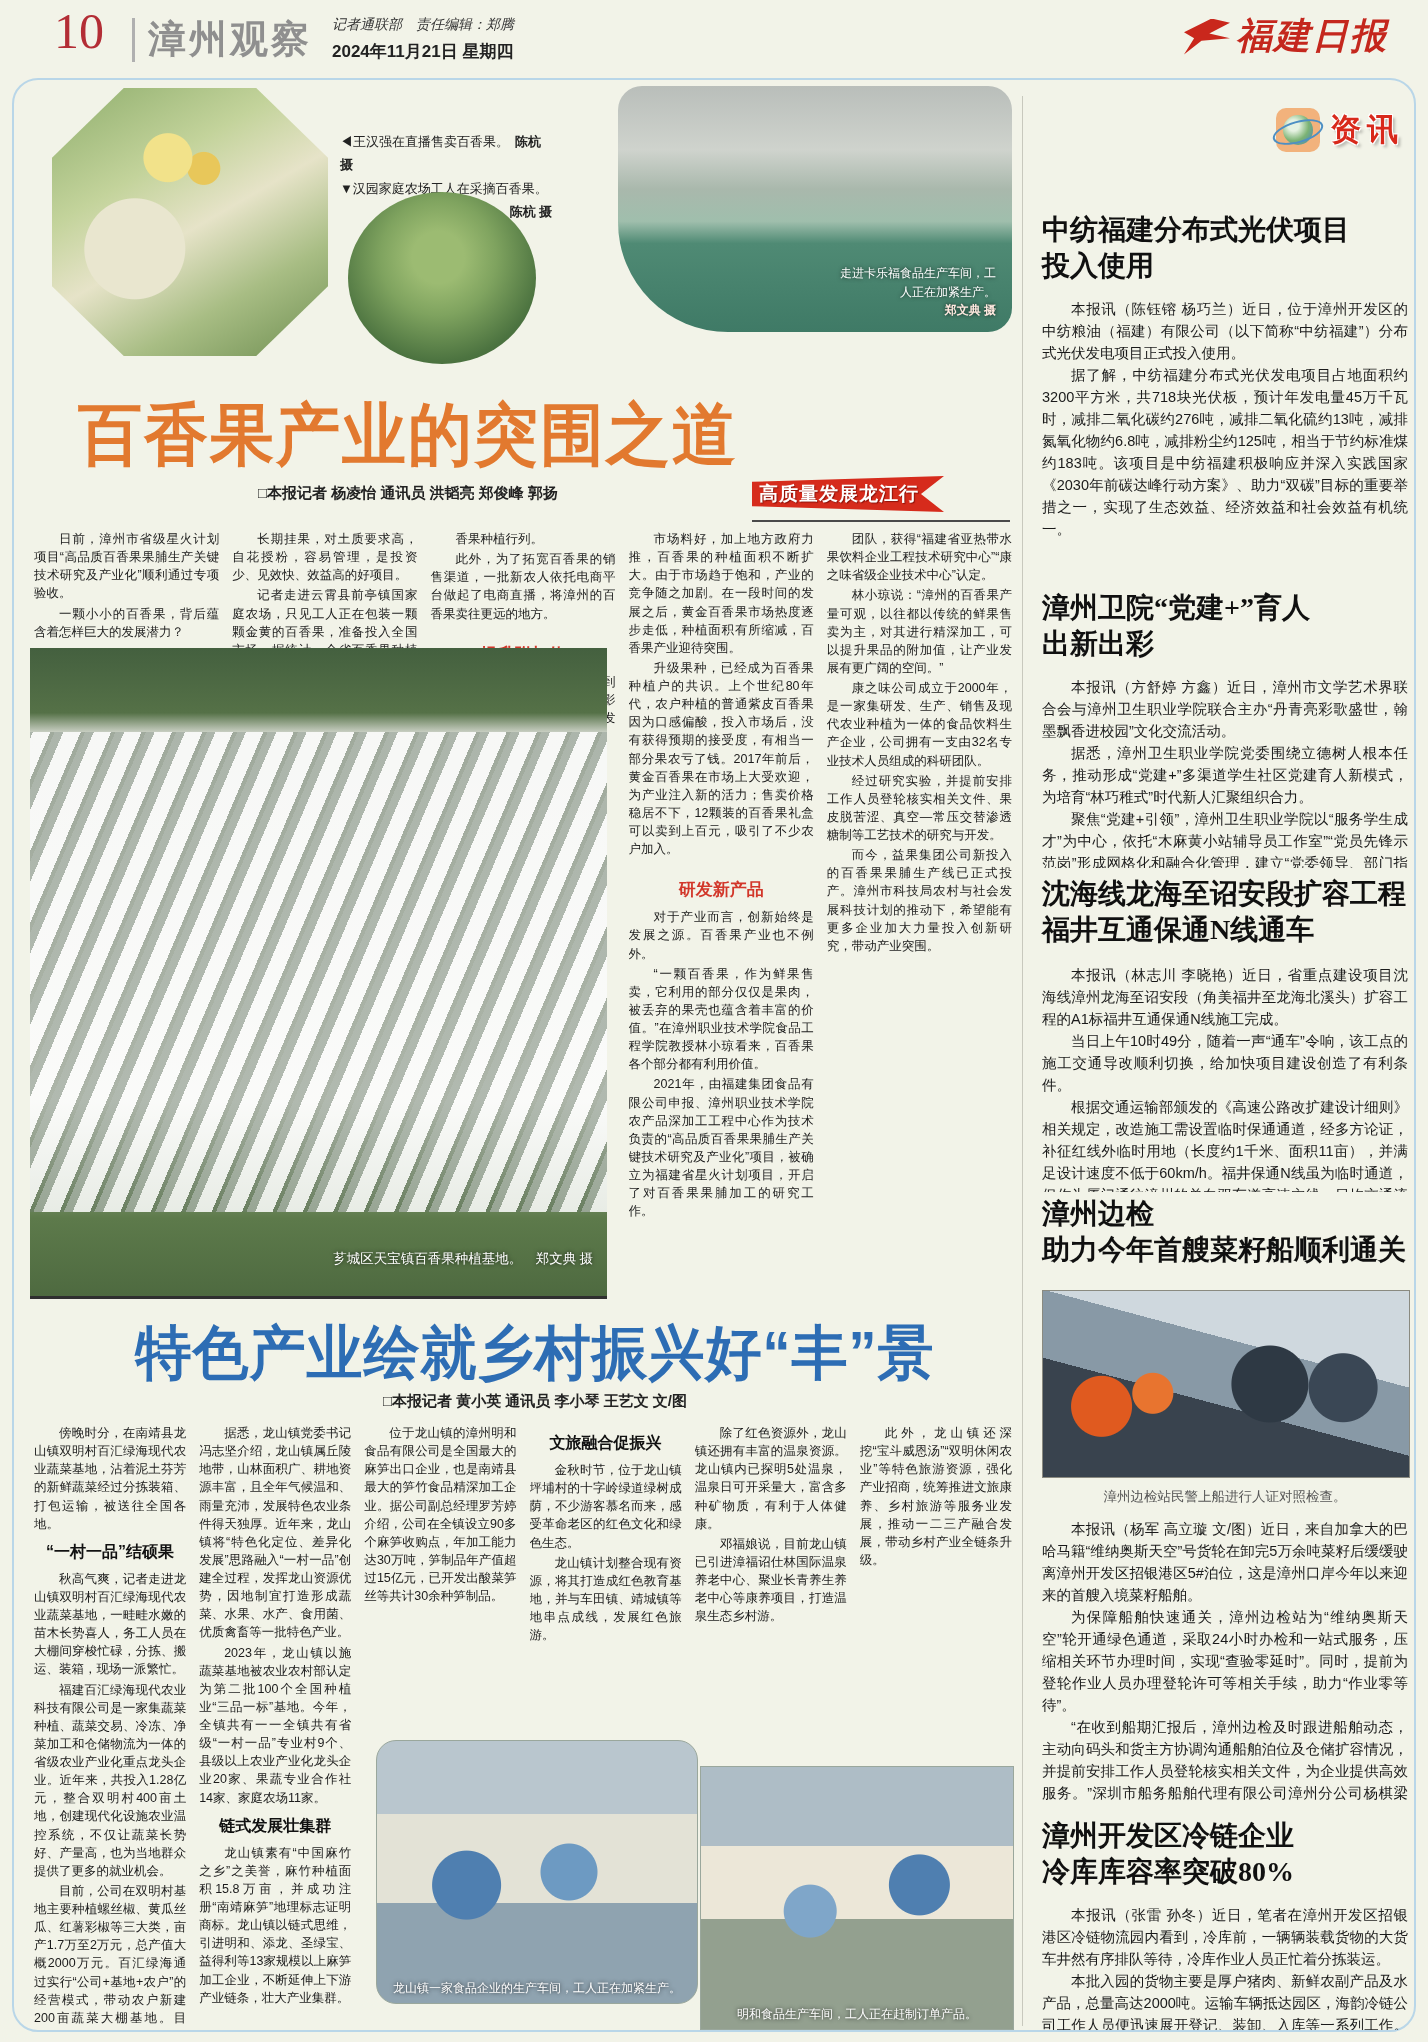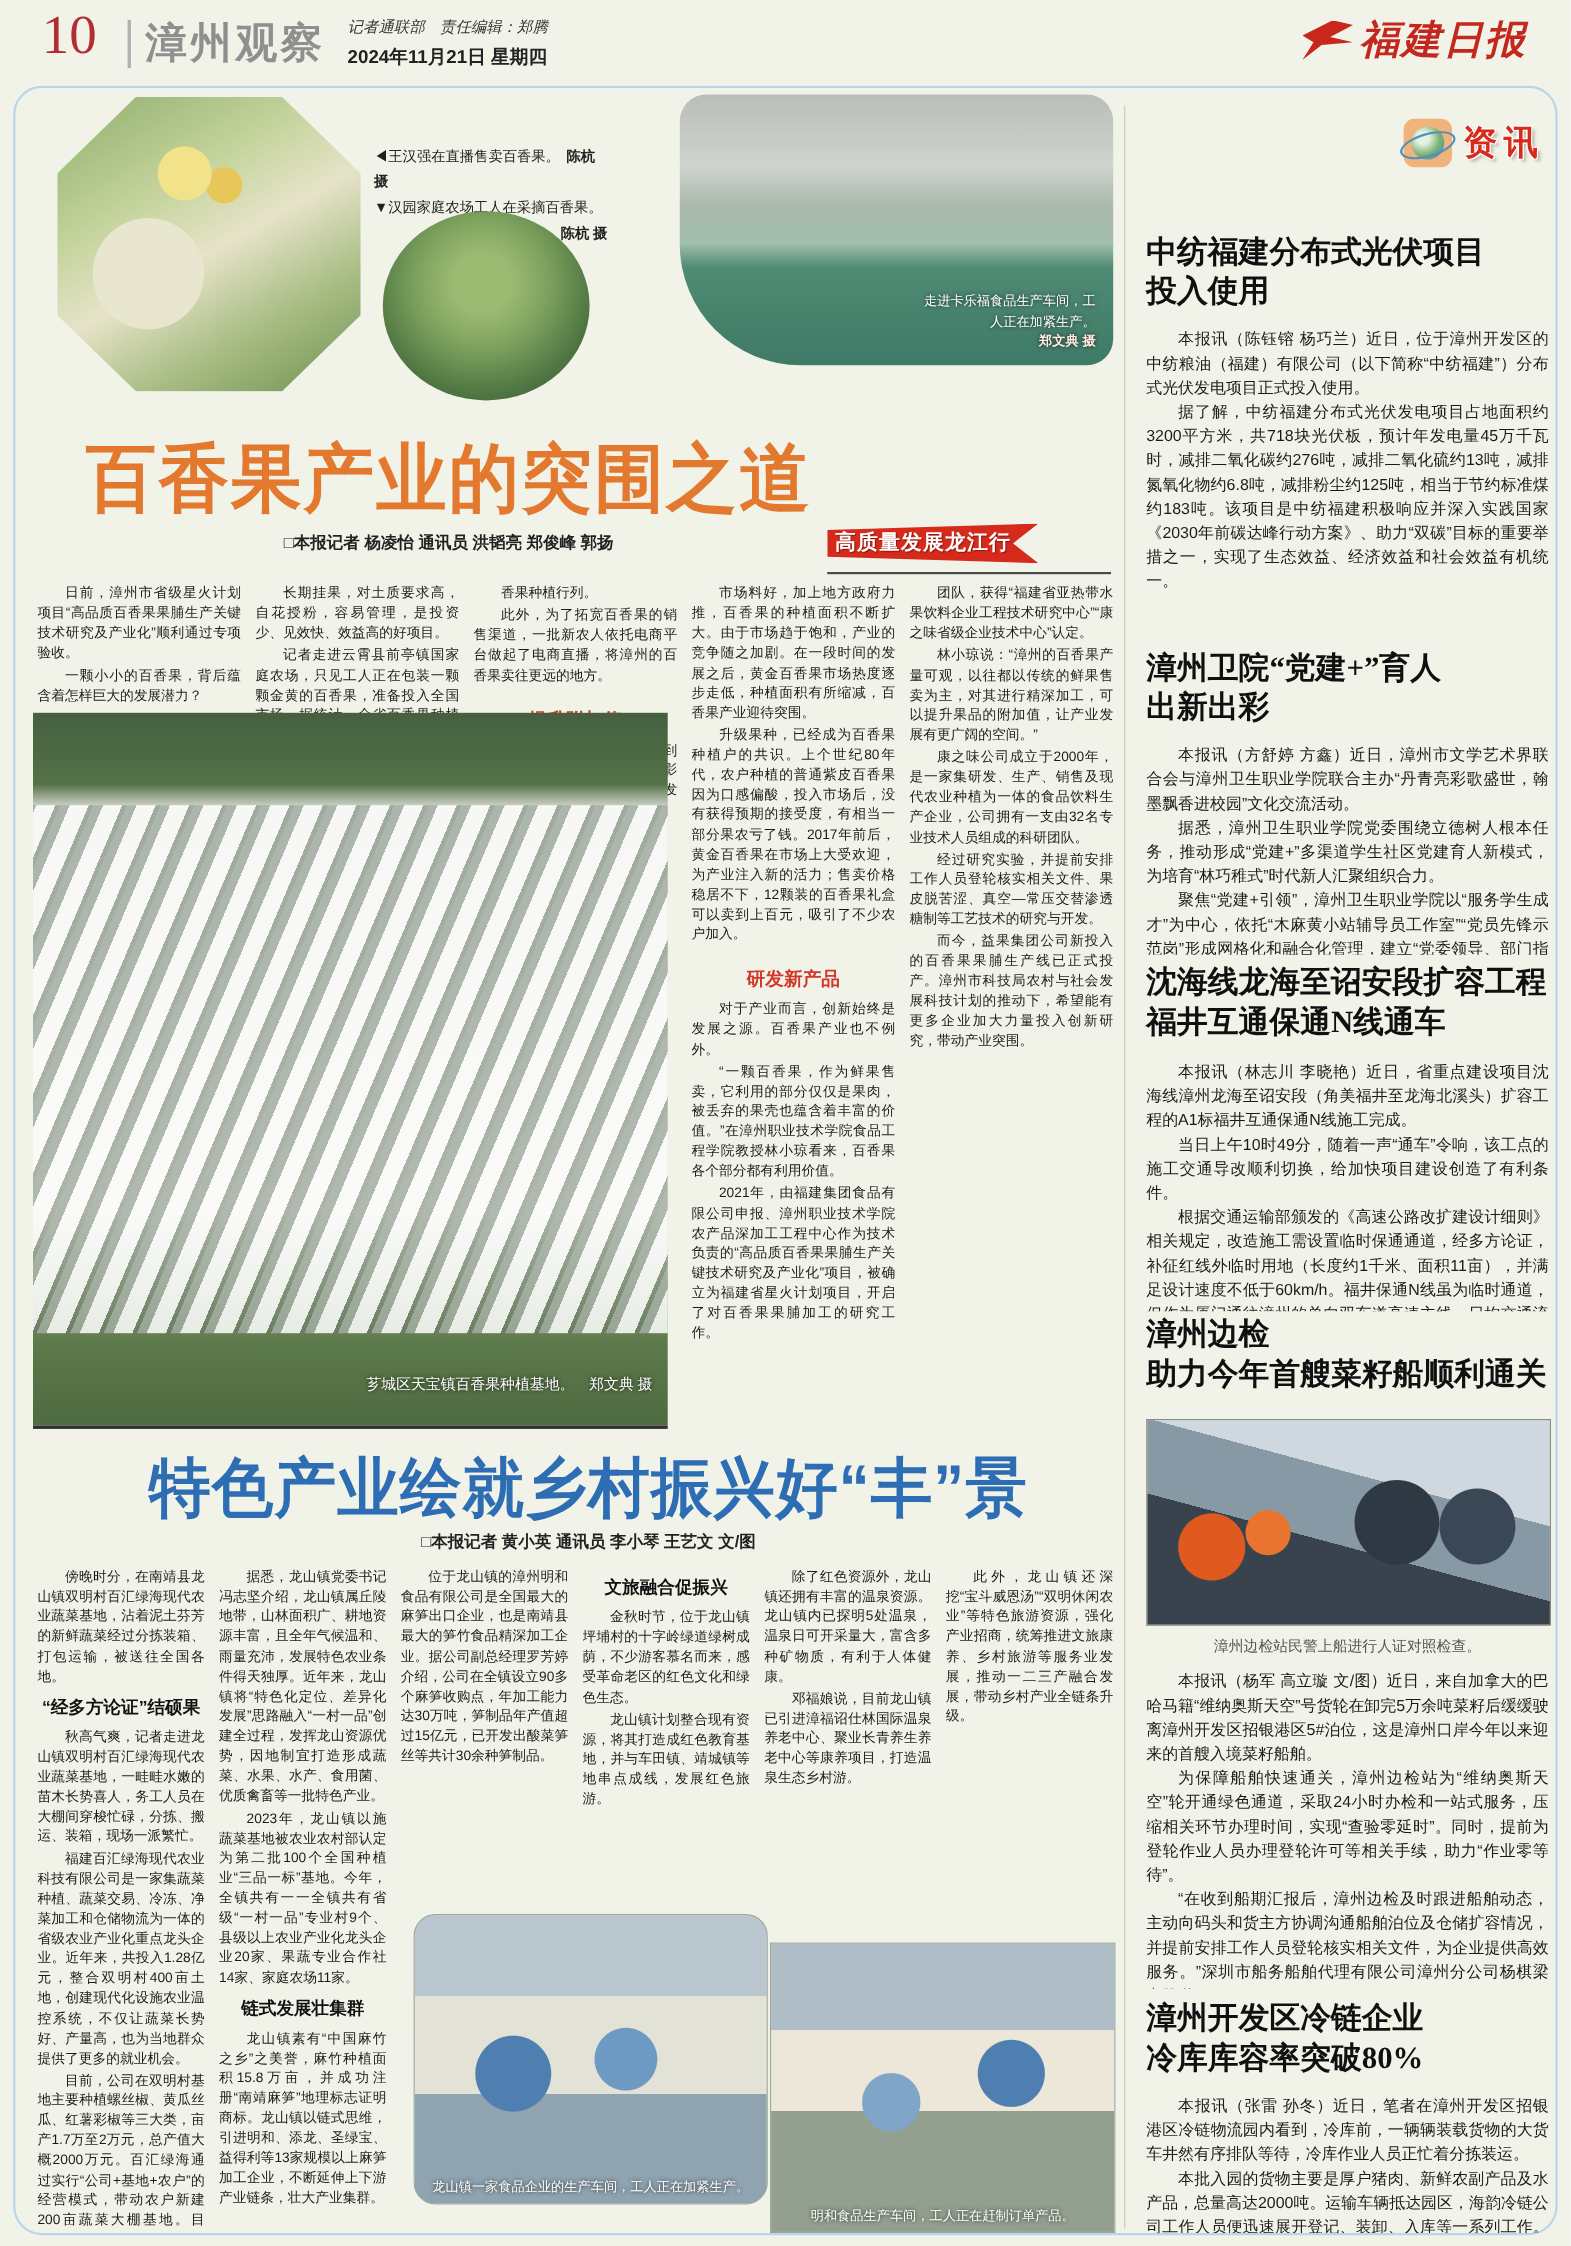--- a/index.html
+++ b/index.html
@@ -1,20 +1,20 @@
 <!DOCTYPE html>
 <html><head>
 <meta charset="utf-8">
 <style>
   html,body{margin:0;padding:0;}
   .page{position:relative;width:1428px;height:2042px;background:#f2f3e8;font-family:"Liberation Sans",sans-serif;overflow:hidden;color:#1c1c1c;}
   .abs{position:absolute;}
 
   
-  .hdr{position:absolute;top:10px;left:34px;right:34px;height:60px;}
+  .hdr{position:absolute;top:10px;left:50px;right:34px;height:60px;}
   .pageno{position:absolute;left:4px;top:-8px;font-family:"Liberation Serif",serif;font-size:50px;color:#b32d35;}
   .hdr-div{position:absolute;left:82px;top:8px;width:3px;height:44px;background:#b0b0b0;}
   .section-name{position:absolute;left:98px;top:4px;font-size:38px;font-weight:bold;color:#8f8f8f;letter-spacing:3px;}
   .staff{position:absolute;left:282px;top:6px;font-size:14px;font-style:italic;font-family:"Liberation Serif",serif;color:#333;}
   .dateline{position:absolute;left:282px;top:30px;font-size:17px;font-weight:bold;color:#222;}
   .masthead{position:absolute;right:6px;top:2px;display:flex;align-items:center;gap:6px;}
   .logo-mark{width:46px;height:36px;background:#c9271c;clip-path:polygon(0 38%,60% 0,100% 12%,55% 42%,100% 55%,38% 62%,0 100%,22% 55%);}
   .masthead-name{font-family:"Liberation Serif",serif;font-style:italic;font-weight:bold;font-size:36px;color:#c4271d;letter-spacing:2px;}
 
   .frame{position:absolute;left:12px;right:12px;top:78px;bottom:10px;border:2px solid #b9d6e8;border-radius:26px;pointer-events:none;}
@@ -176,21 +176,21 @@
 
   <div class="abs ph ph-green">
     <span class="green-cap">芗城区天宝镇百香果种植基地。　郑文典 摄</span>
   </div>
 
   <div class="abs feat-headline">特色产业绘就乡村振兴好“丰”景</div>
   <div class="abs feat-byline">□本报记者 黄小英 通讯员 李小琴 王艺文 文/图</div>
   <div class="abs cols feat-body">
     <div class="col">
       <p class="bp">傍晚时分，在南靖县龙山镇双明村百汇绿海现代农业蔬菜基地，沾着泥土芬芳的新鲜蔬菜经过分拣装箱、打包运输，被送往全国各地。</p>
-      <h3 class="f-subhead">“经多方论证”结硕果</h3>
+      <h3 class="f-subhead">“一村一品”结硕果</h3>
       <p class="bp">秋高气爽，记者走进龙山镇双明村百汇绿海现代农业蔬菜基地，一畦畦水嫩的苗木长势喜人，务工人员在大棚间穿梭忙碌，分拣、搬运、装箱，现场一派繁忙。</p>
       <p class="bp">福建百汇绿海现代农业科技有限公司是一家集蔬菜种植、蔬菜交易、冷冻、净菜加工和仓储物流为一体的省级农业产业化重点龙头企业。近年来，共投入1.28亿元，整合双明村400亩土地，创建现代化设施农业温控系统，不仅让蔬菜长势好、产量高，也为当地群众提供了更多的就业机会。</p>
       <p class="bp">目前，公司在双明村基地主要种植螺丝椒、黄瓜丝瓜、红薯彩椒等三大类，亩产1.7万至2万元，总产值大概2000万元。百汇绿海通过实行“公司+基地+农户”的经营模式，带动农户新建200亩蔬菜大棚基地。目前，双明村共种植大棚蔬菜600亩，成为有名的“一村一品”专业村。</p>
     </div>
     <div class="col">
       <p class="bp">据悉，龙山镇党委书记冯志坚介绍，龙山镇属丘陵地带，山林面积广、耕地资源丰富，且全年气候温和、雨量充沛，发展特色农业条件得天独厚。近年来，龙山镇将“特色化定位、差异化发展”思路融入“一村一品”创建全过程，发挥龙山资源优势，因地制宜打造形成蔬菜、水果、水产、食用菌、优质禽畜等一批特色产业。</p>
       <p class="bp">2023年，龙山镇以施蔬菜基地被农业农村部认定为第二批100个全国种植业“三品一标”基地。今年，全镇共有一一全镇共有省级“一村一品”专业村9个、县级以上农业产业化龙头企业20家、果蔬专业合作社14家、家庭农场11家。</p>
       <h3 class="f-subhead">链式发展壮集群</h3>
       <p class="bp">龙山镇素有“中国麻竹之乡”之美誉，麻竹种植面积15.8万亩，并成功注册“南靖麻笋”地理标志证明商标。龙山镇以链式思维，引进明和、添龙、圣绿宝、益得利等13家规模以上麻笋加工企业，不断延伸上下游产业链条，壮大产业集群。</p>
     </div>

